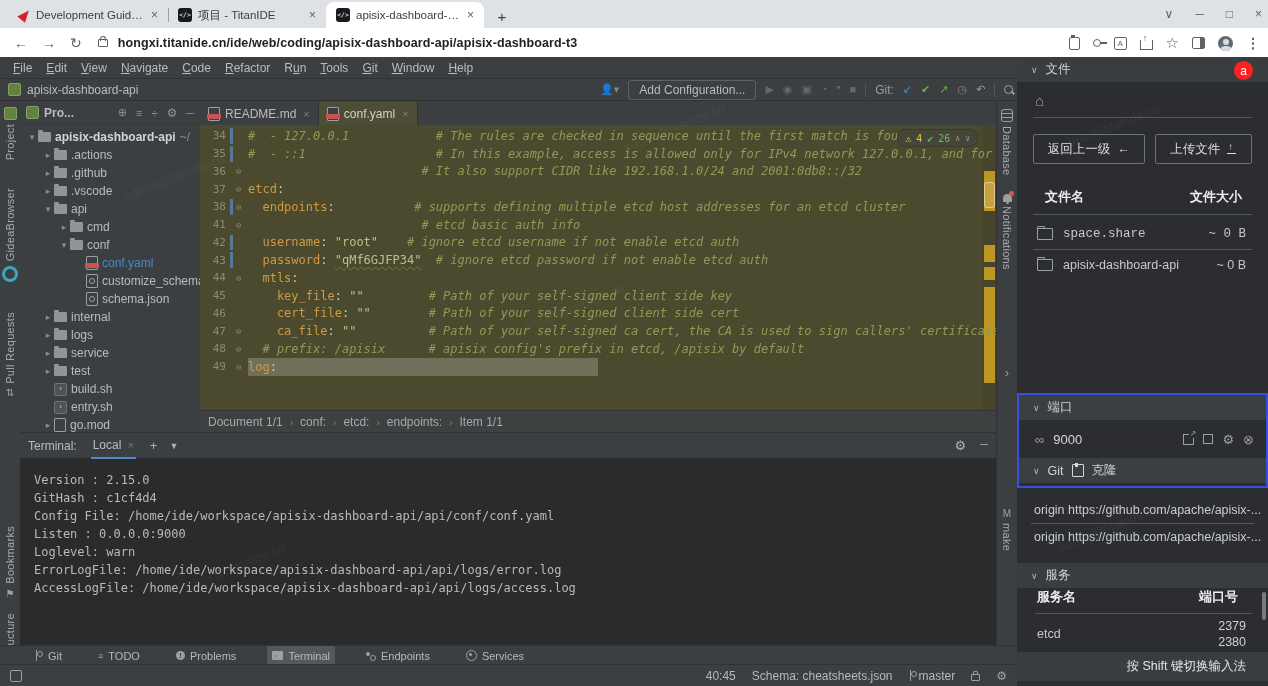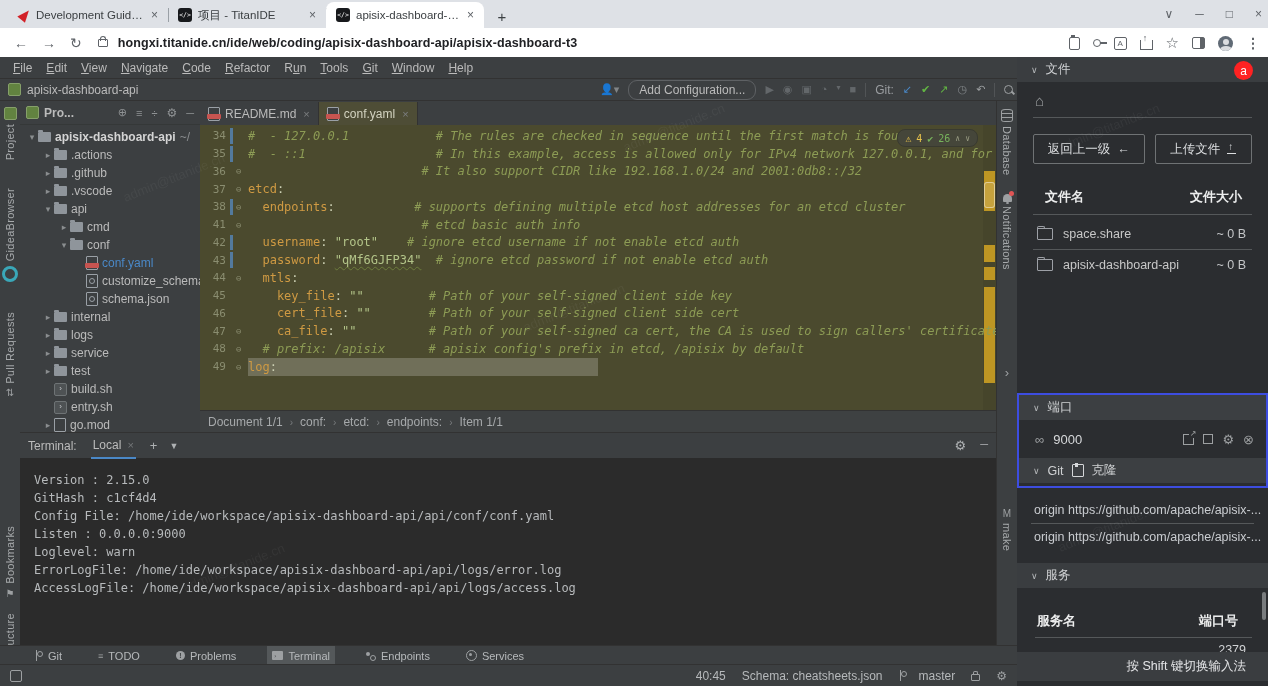--- a/index.html
+++ b/index.html
@@ -38,21 +38,21 @@
   .feather{width:0;height:0;border-left:5px solid transparent;border-right:5px solid transparent;border-bottom:12px solid #d22128;transform:rotate(40deg);flex:none}
   
   #ide{position:absolute;left:0;top:57px;width:1063px;height:629px;background:#fca5a5}
   #menubar{position:absolute;left:0;top:0;right:0;height:21px;display:flex;align-items:center;padding-left:6px;background:#3c3f41;border-bottom:1px solid #323232}
   .mitem{font-size:12px;color:#bbbbbb;padding:0 7px}
   #toolbar{position:absolute;left:0;top:22px;right:0;height:21px;display:flex;align-items:center;background:#3c3f41;border-bottom:1px solid #323232;font-size:12px;color:#bbbbbb}
   .projsq{width:11px;height:11px;border-radius:2px;background:#628340;border:1px solid #86a06a;margin:0 6px 0 8px}
   #tbright{margin-left:auto;display:flex;align-items:center;gap:9px;padding-right:10px}
   .tbic{font-size:11px;color:#808487}
   .tbic.dim{color:#63676a}
-  .addcfg{border:1px solid #5e6164;border-radius:9px;height:18px;display:flex;align-items:center;padding:0 10px;color:#bbbbbb;font-size:12px}
+  .addcfg{border:1px solid #5e6164;border-radius:3px;height:18px;display:flex;align-items:center;padding:0 10px;color:#bbbbbb;font-size:12px}
   .gitlbl{color:#9a9da0}
   .vsep{width:1px;height:14px;background:#515456}
   
   #lstrip{position:absolute;left:0;top:43px;width:20px;height:545px;background:#3c3f41;border-right:1px solid #323232;border-top:1px solid #323232}
   #rstrip{position:absolute;left:996px;top:43px;width:20px;height:545px;background:#3c3f41;border-left:1px solid #323232;border-top:1px solid #323232}
   .vlab{writing-mode:vertical-rl;transform:rotate(180deg);font-size:11px;color:#a7aaac;letter-spacing:.3px}
   .vlab-r{writing-mode:vertical-rl;font-size:11px;color:#a7aaac;letter-spacing:.3px}
   .stripitem{display:flex;flex-direction:column;align-items:center;gap:4px}
   .teal-ring{width:10px;height:10px;border-radius:50%;border:3px solid #3aa7b8}
   .flagic{color:#9da0a2;font-size:10px}
@@ -596,21 +596,21 @@
           <span class="cs-serv"></span>
           <span>Services</span>
         </span>
       </div>
 
     <div id="statusbar">
       <span style="width:10px;height:10px;border:1.2px solid #9da0a2;border-radius:2px;margin-right:8px"></span>
       <span id="sbright">
         <span>40:45</span>
         <span>Schema: cheatsheets.json</span>
-        <span style="display:flex;align-items:center;gap:12px">
+        <span style="display:flex;align-items:center;gap:2px">
           <span class="cs-branch"></span>
           <span>master</span>
         </span>
         <span class="sb-lock"></span>
         <span style="font-size:12px;color:#9da0a2">⚙</span>
       </span>
     </div>
   </div>
 
   <div id="sidepanel">
@@ -630,21 +630,21 @@
         <span>上传文件</span>
           <span class="upld"></span>
       </span>
     </div>
     <div class="cols" style="margin-top:24px">
       <span>文件名</span>
       <span>文件大小</span>
     </div>
     <div class="sp-div" style="margin-top:8px"></div>
     <div id="filerows">
-        <div class="frow" style="margin-top: 6px;">
+        <div class="frow" style="margin-top: 6px; font-family: Liberation Mono, monospace;">
           <span class="ofolder"></span>
           <span class="nm">space.share</span>
           <span class="sz">~ 0 B</span>
         </div>
         <div class="sp-div" style="margin: 2px 16px;"></div>
         <div class="frow" style="margin-top: 2px;">
           <span class="ofolder"></span>
           <span class="nm">apisix-dashboard-api</span>
           <span class="sz">~ 0 B</span>
         </div>
@@ -679,21 +679,21 @@
         <div class="gitrow">origin https://github.com/apache/apisix-...</div>
         <div class="sp-div" style="margin: 0px 14px;"></div>
         <div class="gitrow">origin https://github.com/apache/apisix-...</div>
       </div>
 
     <div style="position:absolute;left:0;top:506px;width:251px">
       <div class="sp-head">
         <span class="chev">∨</span>
         <span>服务</span>
       </div>
-      <div class="cols" style="margin-top:24px;padding:0 30px 0 20px">
+      <div class="cols" style="margin-top:0;padding:0 30px 0 20px">
         <span>服务名</span>
         <span>端口号</span>
       </div>
       <div class="sp-div" style="margin-top:7px;margin-left:18px"></div>
       <div id="servrows">
           <div class="srow">
             <span>etcd</span>
             <span class="ports">
               <div>2379</div>
               <div>2380</div>

